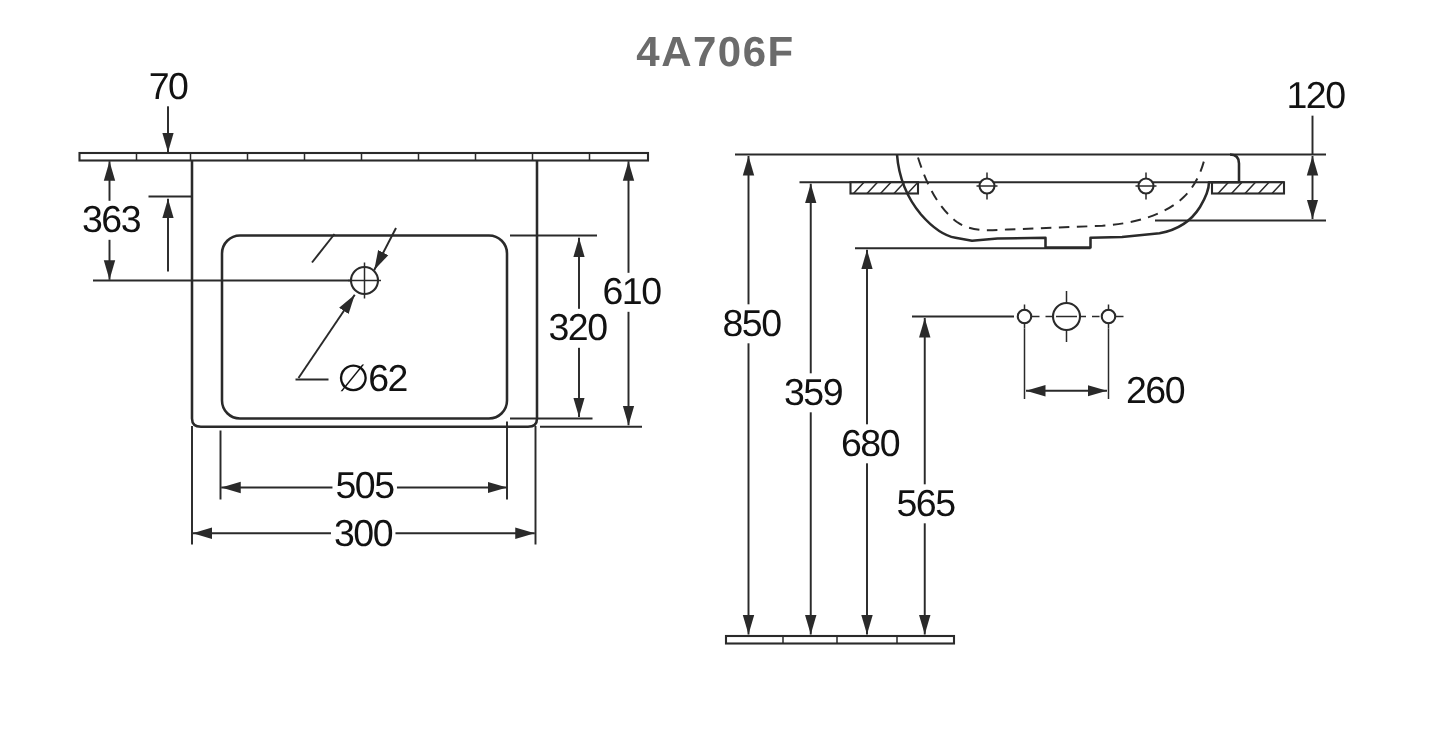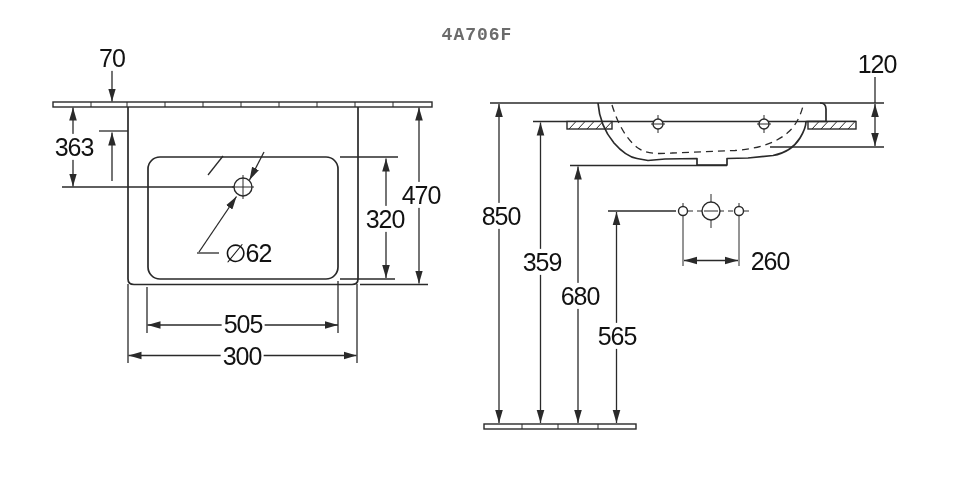--- a/index.html
+++ b/index.html
@@ -3,21 +3,21 @@
 <meta charset="utf-8">
 <style>
   html,body{margin:0;padding:0;background:var(--bg,#fff);}
   .stage{position:relative;width:960px;height:493px;background:var(--bg,#fff);overflow:hidden;
          font-family:"Liberation Sans",sans-serif;}
   .stage svg{position:absolute;left:0;top:0;}
   .lbl{position:absolute;transform:translate(-50%,-50%);font-size:25px;line-height:1.05;
        letter-spacing:-1px;color:var(--text,#121212);background:var(--bg,#fff);
        padding:0 2px;white-space:nowrap;}
   .title{position:absolute;transform:translate(-50%,-50%);
-         font-family:Liberation Mono, monospace;font-weight:bold;font-size:18px;
+         font-family:Liberation Sans, sans-serif;font-weight:bold;font-size:28px;
          letter-spacing:1px;color:var(--title,#6b6b6b);white-space:nowrap;}
   
   .s{stroke:var(--line,#2a2a2a);fill:none;stroke-width:1.7;stroke-linejoin:round;}
   .d{stroke:var(--line,#2a2a2a);fill:none;stroke-width:1.3;}
   .t{stroke:var(--line,#2a2a2a);fill:none;stroke-width:1;}
   .wf{fill:var(--bg,#fff);stroke:var(--line,#2a2a2a);stroke-width:1.4;}
   .dash{stroke-dasharray:7 5;}
   .dash2{stroke-dasharray:5 4;}
   .ah{fill:var(--line,#2a2a2a);stroke:none;}
 </style>
@@ -152,21 +152,21 @@
         <path class="t" d="M522,424 V429 M558,424 V429 M598,424 V429"></path>
       </g>
     </g>
   </svg>
 
   <div class="title" style="left:477px;top:35px">4A706F</div>
 
   <div class="lbl" style="left:112px;top:58px">70</div>
   <div class="lbl" style="left:74px;top:147px">363</div>
   <div class="lbl" style="left:385px;top:219px">320</div>
-  <div class="lbl" style="left:421px;top:195px">470</div>
+  <div class="lbl" style="left:421px;top:195px">610</div>
   <div class="lbl" style="left:243px;top:324px">505</div>
   <div class="lbl" style="left:242px;top:356px">300</div>
   <div class="lbl" style="left:248px;top:253px">∅62</div>
 
   <div class="lbl" style="left:877px;top:64px">120</div>
   <div class="lbl" style="left:501px;top:216px">850</div>
   <div class="lbl" style="left:542px;top:262px">359</div>
   <div class="lbl" style="left:580px;top:296px">680</div>
   <div class="lbl" style="left:617px;top:336px">565</div>
   <div class="lbl" style="left:770px;top:261px">260</div>

